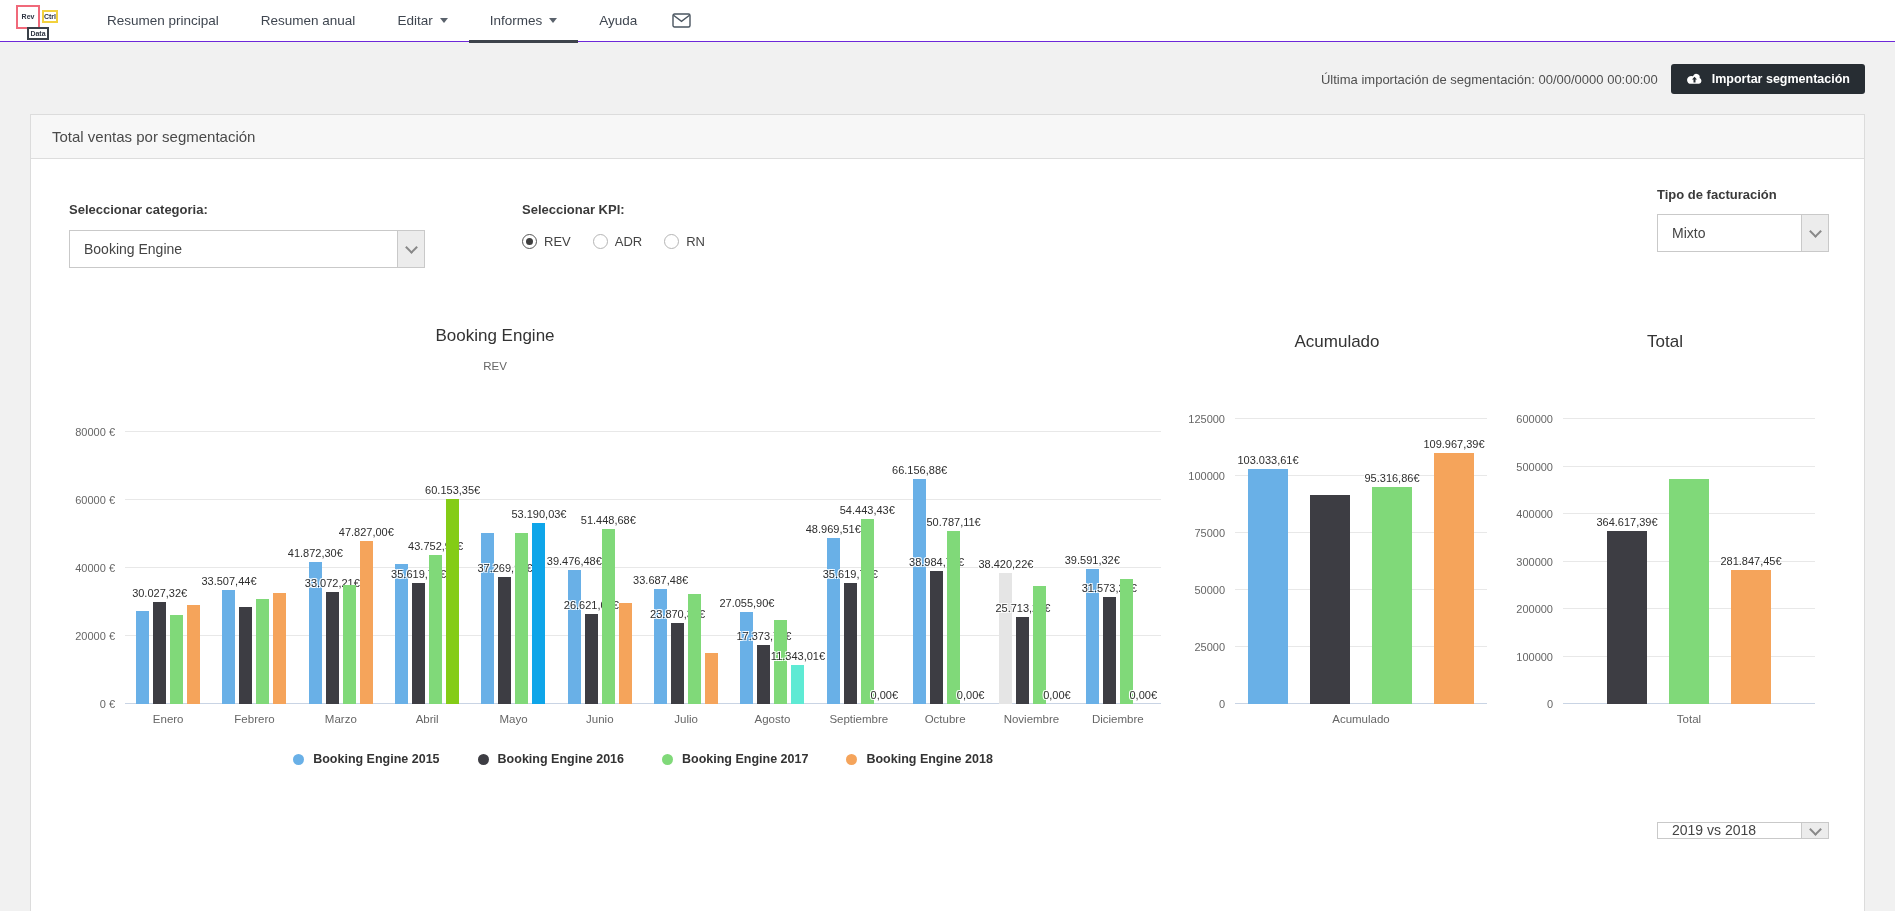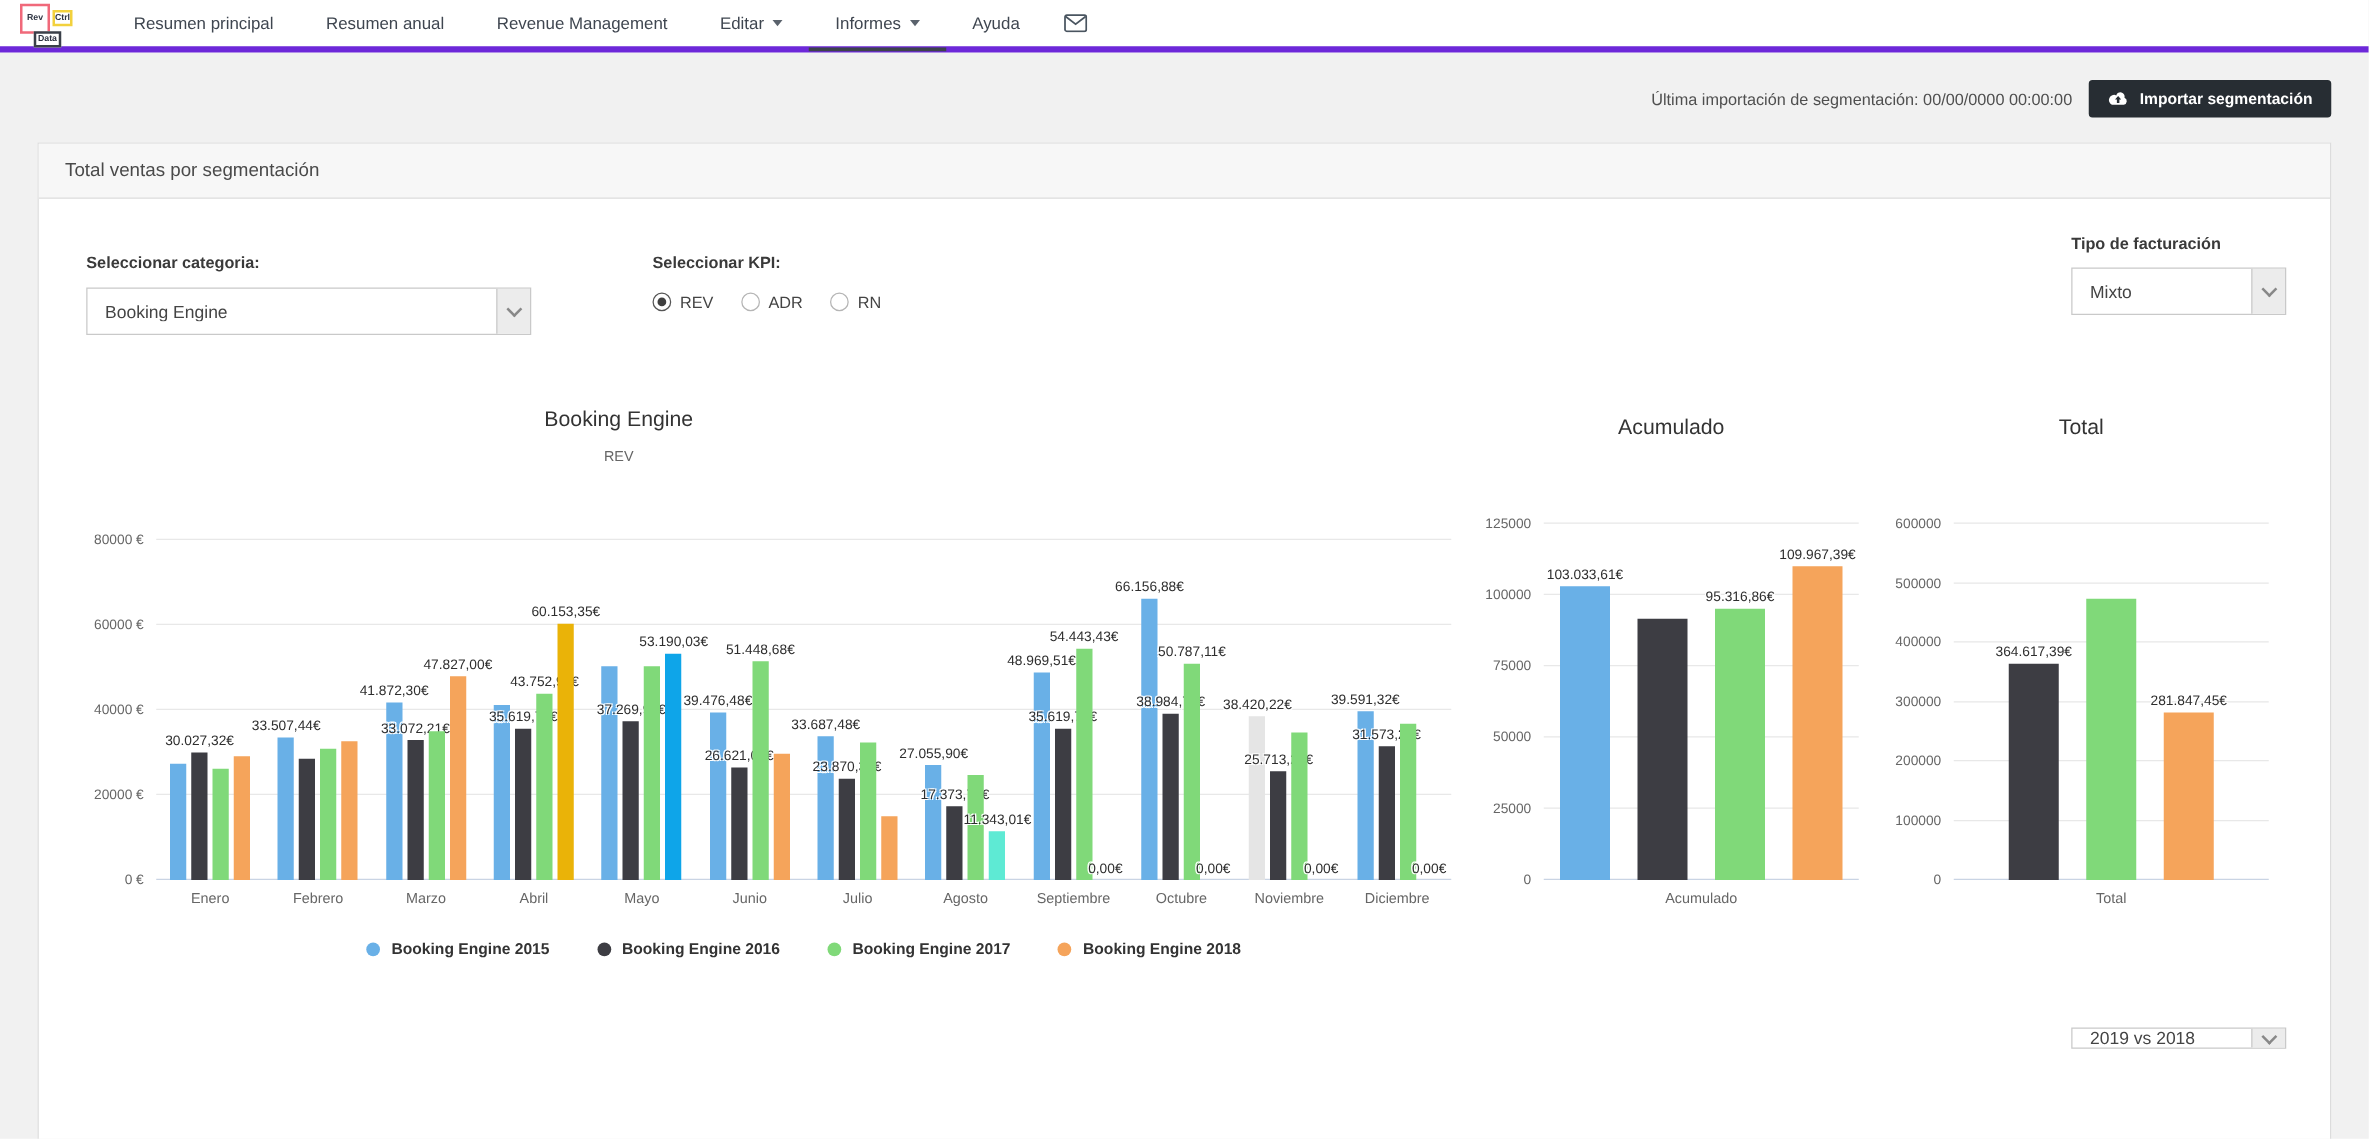--- a/index.html
+++ b/index.html
@@ -1,20 +1,20 @@
 <!DOCTYPE html>
 <html><head>
 <meta charset="utf-8">
 <style>
   * { box-sizing: border-box; margin: 0; padding: 0; }
   html,body { width:1895px; height:911px; overflow:hidden; }
   body { font-family:"Liberation Sans", sans-serif; background:#f1f1f1; color:#333; }
 
   
-  .navbar { height:42px; background:#fff; border-bottom:5px solid #6d28d9;
+  .navbar { height:42px; background:#fff; border-bottom:1px solid #6d28d9;
             display:flex; align-items:center; padding:0 18px 0 16px; }
   .logo { position:relative; width:42px; height:38px; margin-right:28px; cursor:pointer; }
   .logo .lbox { position:absolute; background:#fff; display:flex; align-items:center; justify-content:center;
                 font-size:7px; font-weight:bold; color:#2e3442; }
   .logo .b-rev  { left:0;  top:3px;  width:24px; height:24px; border:2px solid #f0697a; }
   .logo .b-ctrl { left:26px; top:8px; width:16px; height:13px; border:2px solid #f2d13d; }
   .logo .b-data { left:11px; top:25px; width:22px; height:13px; border:2px solid #3a4049; }
   .nav-items { display:flex; height:42px; }
   .nav-item { height:100%; display:flex; align-items:center; padding:0 21px; position:relative;
               color:#3f4650; font-size:13.5px; cursor:pointer; white-space:nowrap; }
@@ -111,21 +111,20 @@
 
 <header class="navbar">
   <div class="logo">
     <span class="lbox b-rev">Rev</span>
     <span class="lbox b-ctrl">Ctrl</span>
     <span class="lbox b-data">Data</span>
   </div>
   <nav class="nav-items">
     <div class="nav-item">Resumen principal</div>
     <div class="nav-item">Resumen anual</div>
-    <div class="nav-item">Revenue Management</div>
     <div class="nav-item">
       <span>Editar</span>
       <span class="caret"></span>
     </div>
     <div class="nav-item active">
       <span>Informes</span>
       <span class="caret"></span>
     </div>
     <div class="nav-item">Ayuda</div>
     <div class="mail-btn">
@@ -235,21 +234,21 @@
               </div>
             </div>
             <div class="cat">
               <div class="bar" style="height: 51.375%; background: rgb(105, 176, 231);"></div>
               <div class="bar" style="height: 44.5246%; background: rgb(61, 61, 67);">
                 <span class="bar-label">35.619,70€</span>
               </div>
               <div class="bar" style="height: 54.6912%; background: rgb(128, 217, 121);">
                 <span class="bar-label">43.752,95€</span>
               </div>
-              <div class="bar" style="height: 75.1917%; background: #eab308;">
+              <div class="bar" style="height: 75.1917%; background: #84cc16;">
                 <span class="bar-label">60.153,35€</span>
               </div>
             </div>
             <div class="cat">
               <div class="bar" style="height: 62.75%; background: rgb(105, 176, 231);"></div>
               <div class="bar" style="height: 46.5874%; background: rgb(61, 61, 67);">
                 <span class="bar-label">37.269,91€</span>
               </div>
               <div class="bar" style="height: 62.75%; background: rgb(128, 217, 121);"></div>
               <div class="bar" style="height: 66.4875%; background: #0ea5e9;">

